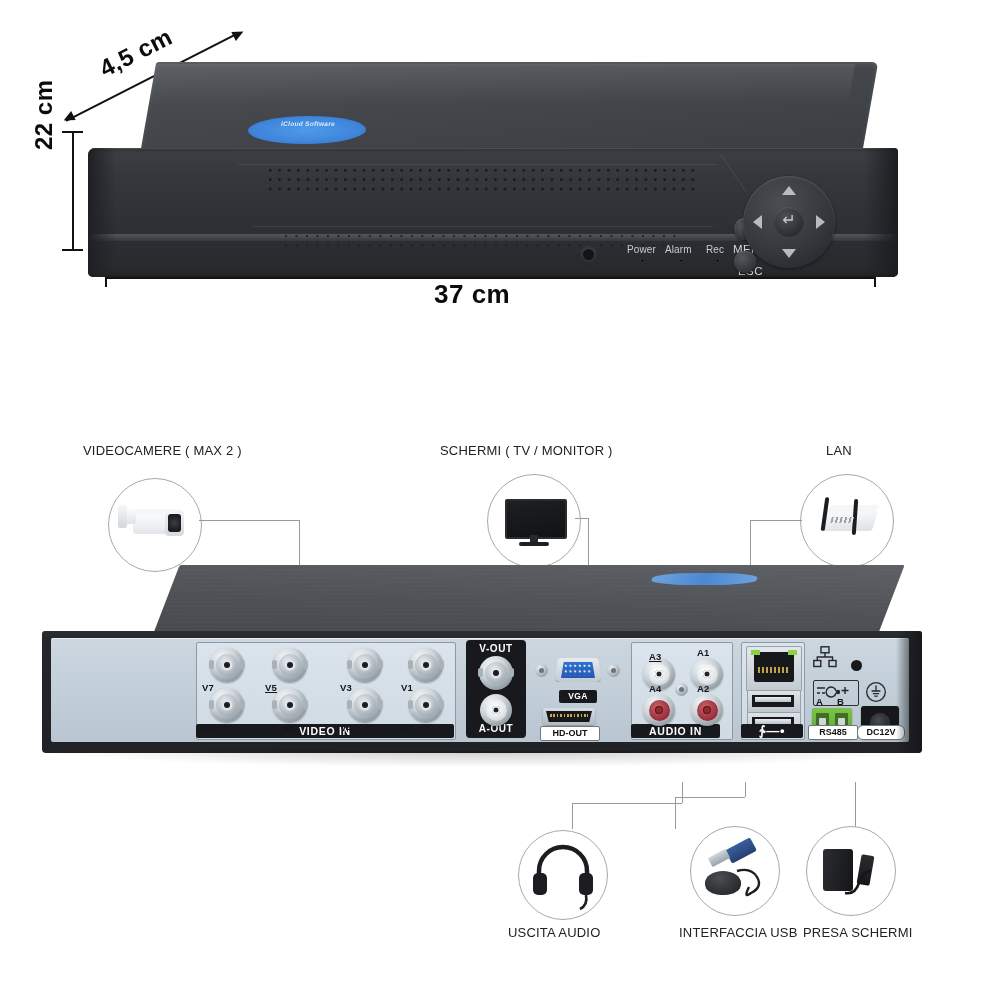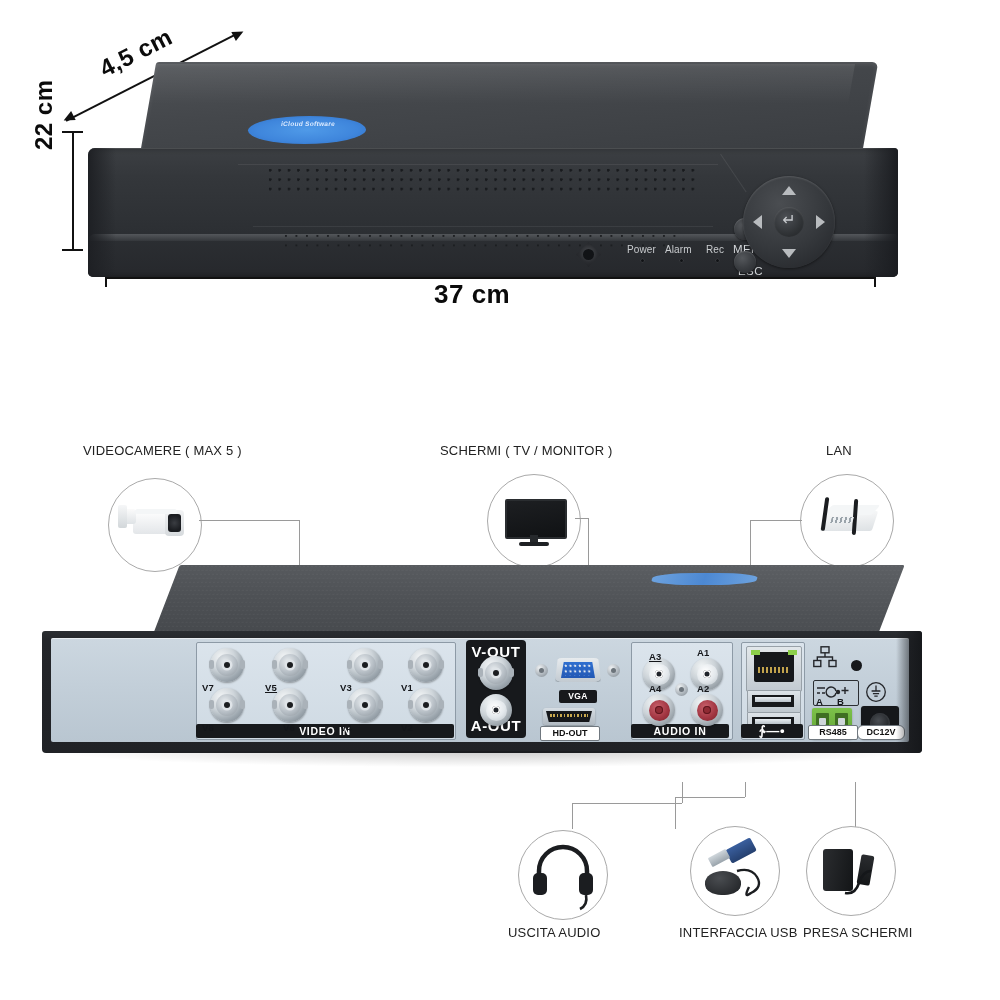--- a/index.html
+++ b/index.html
@@ -209,21 +209,21 @@
     background:#1b1d20;box-shadow:0 0 0 2.5px #dfe4e8;
   }
   .bnc .ear{position:absolute;width:5px;height:9px;background:#aab2b9;border-radius:2px;top:12px;}
   .bnc .ear.l{left:-1px;} .bnc .ear.r{right:-1px;}
 
   
   #vout-panel{
     position:absolute;background:#17191c;border-radius:4px;
   }
   .vout-cap{
-    position:absolute;color:#fff;font-size:15px;font-weight:700;letter-spacing:.6px;
+    position:absolute;color:#fff;font-size:10px;font-weight:700;letter-spacing:.6px;
     text-align:center;width:100%;left:0;
   }
   
   .rca{
     position:absolute;width:32px;height:32px;border-radius:50%;
     background:radial-gradient(circle at 34% 28%, #f2f5f6 0%, #ccd3d8 42%, #98a1a8 75%, #6f777e 100%);
     box-shadow:0 1px 2px rgba(0,0,0,.3);
   }
   .rca:before{
     content:"";position:absolute;left:5.5px;top:5.5px;width:21px;height:21px;border-radius:50%;
@@ -413,21 +413,21 @@
       <div class="ring"></div>
       <div class="tri up"></div>
       <div class="tri dn"></div>
       <div class="tri lf"></div>
       <div class="tri rt"></div>
       <div class="hub"></div>
     </div>
   </div>
 </div>
 
-<div class="lbl abs" style="left:83px;top:443px;">VIDEOCAMERE ( MAX 5 )</div>
+<div class="lbl abs" style="left:83px;top:443px;">VIDEOCAMERE ( MAX 2 )</div>
 <div class="lbl abs" style="left:440px;top:443px;">SCHERMI ( TV / MONITOR )</div>
 <div class="lbl abs" style="left:826px;top:443px;">LAN</div>
 
 <div class="circle" style="left:108px;top:478px;width:92px;height:92px;">
   <div class="cam-body" style="left:24px;top:33px;width:46px;height:22px;border-radius:3px 5px 5px 3px;"></div>
   <div class="abs" style="left:56px;top:31px;width:19px;height:26px;border-radius:4px;background:linear-gradient(180deg,#f2f3f4,#d6dadd);"></div>
   <div class="abs" style="left:59px;top:35px;width:13px;height:18px;border-radius:3px;background:radial-gradient(circle at 50% 50%, #3a3d42 0%, #1a1c20 70%);"></div>
   <div class="abs" style="left:13px;top:30px;width:14px;height:15px;border-radius:3px;background:linear-gradient(180deg,#fbfbfb,#dfe3e6);"></div>
   <div class="abs" style="left:9px;top:26px;width:9px;height:23px;border-radius:2px;background:linear-gradient(180deg,#f6f7f8,#d2d7da);"></div>
   <div class="abs" style="left:26px;top:30px;width:42px;height:5px;border-radius:3px;background:#f4f6f7;"></div>
@@ -522,21 +522,21 @@
       </div>
       <div class="screwpost" style="left:556px;top:26px;"></div>
       <div class="mini-lbl" style="left:508px;top:52px;width:38px;">VGA</div>
 
       <div id="hdmi" style="left:492px;top:70px;">
         <div class="mouth"></div>
       </div>
       <div class="whitebox-lbl" style="left:489px;top:88px;width:58px;">HD-OUT</div>
 
       <div class="grp" style="left:580px;top:4px;width:100px;height:96px;"></div>
-      <div class="grp-title" style="left:580px;top:86px;width:98px;">AUDIO IN</div>
+      <div class="grp-title" style="left:580px;top:86px;width:89px;">AUDIO IN</div>
       <div class="rca whitejack" style="left:592px;top:20px;"></div>
       <div class="rca whitejack" style="left:640px;top:20px;"></div>
       <div class="rca red" style="left:592px;top:56px;"></div>
       <div class="rca red" style="left:640px;top:56px;"></div>
       <div class="port-lbl" style="left:598px;top:13px;text-decoration:underline;">A3</div>
       <div class="port-lbl" style="left:646px;top:9px;">A1</div>
       <div class="port-lbl" style="left:598px;top:45px;">A4</div>
       <div class="port-lbl" style="left:646px;top:45px;">A2</div>
       <div class="screwpost" style="left:624px;top:45px;"></div>
 

